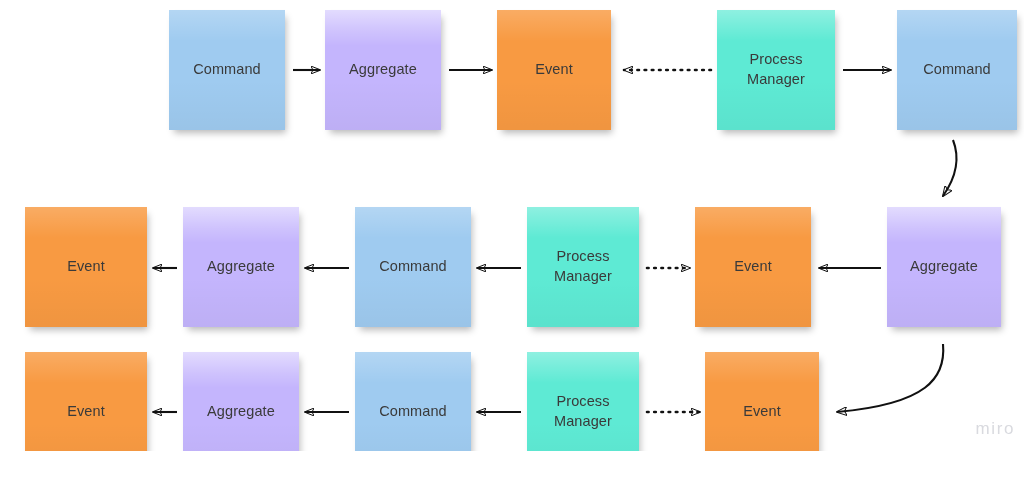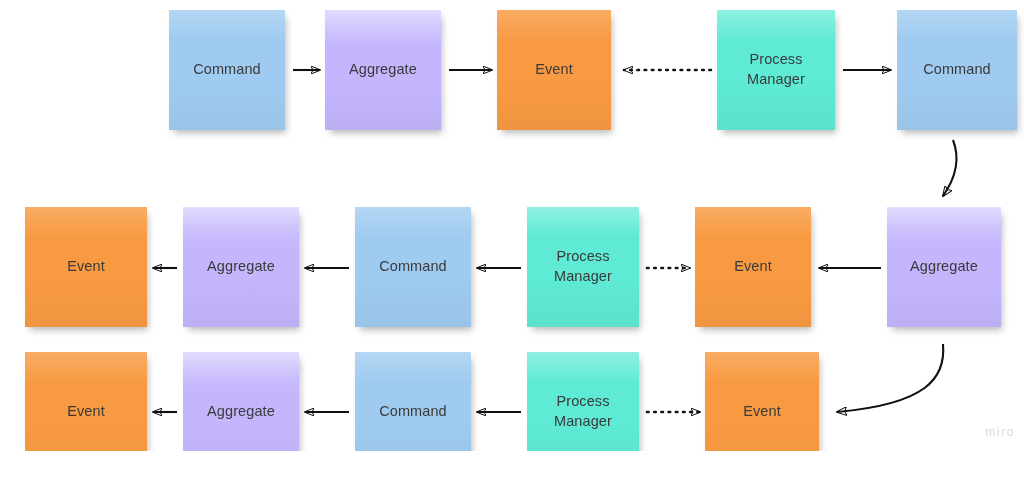--- a/index.html
+++ b/index.html
@@ -81,21 +81,21 @@
     z-index: 5;
   }
   #arrow-layer line, #arrow-layer path {
     stroke: #111111;
     fill: none;
   }
   .watermark {
     position: absolute;
     right: 18px;
     bottom: 12px;
-    font-size: 12px;
+    font-size: 17px;
     color: #d9dadf;
     letter-spacing: 1.6px;
     font-family: "Liberation Sans", sans-serif;
     user-select: none;
     z-index: 6;
   }
 </style>
 </head>
 <body>
 

